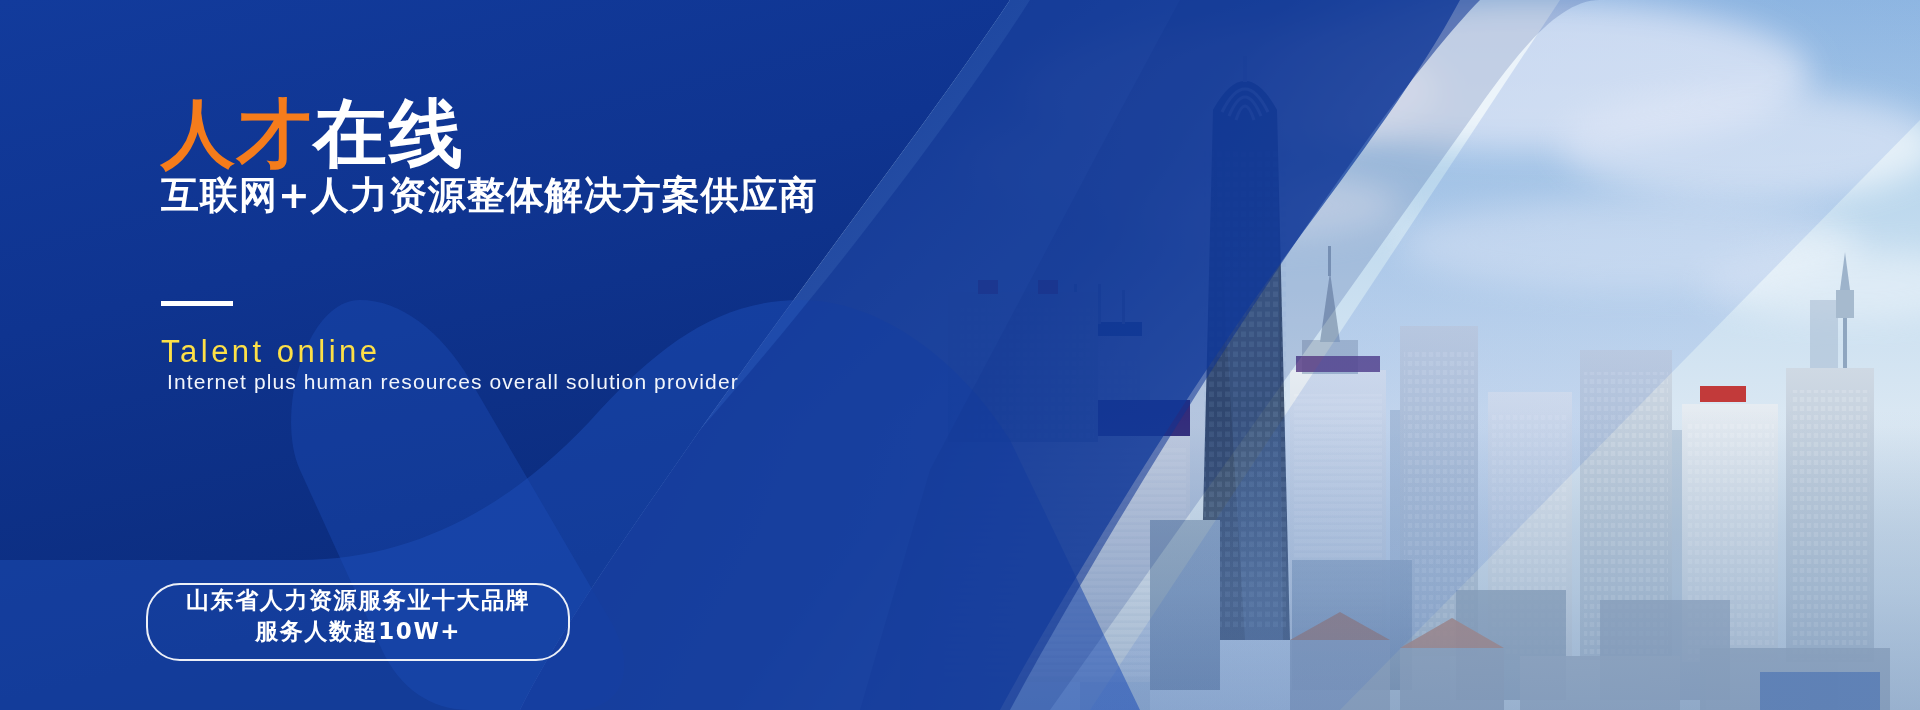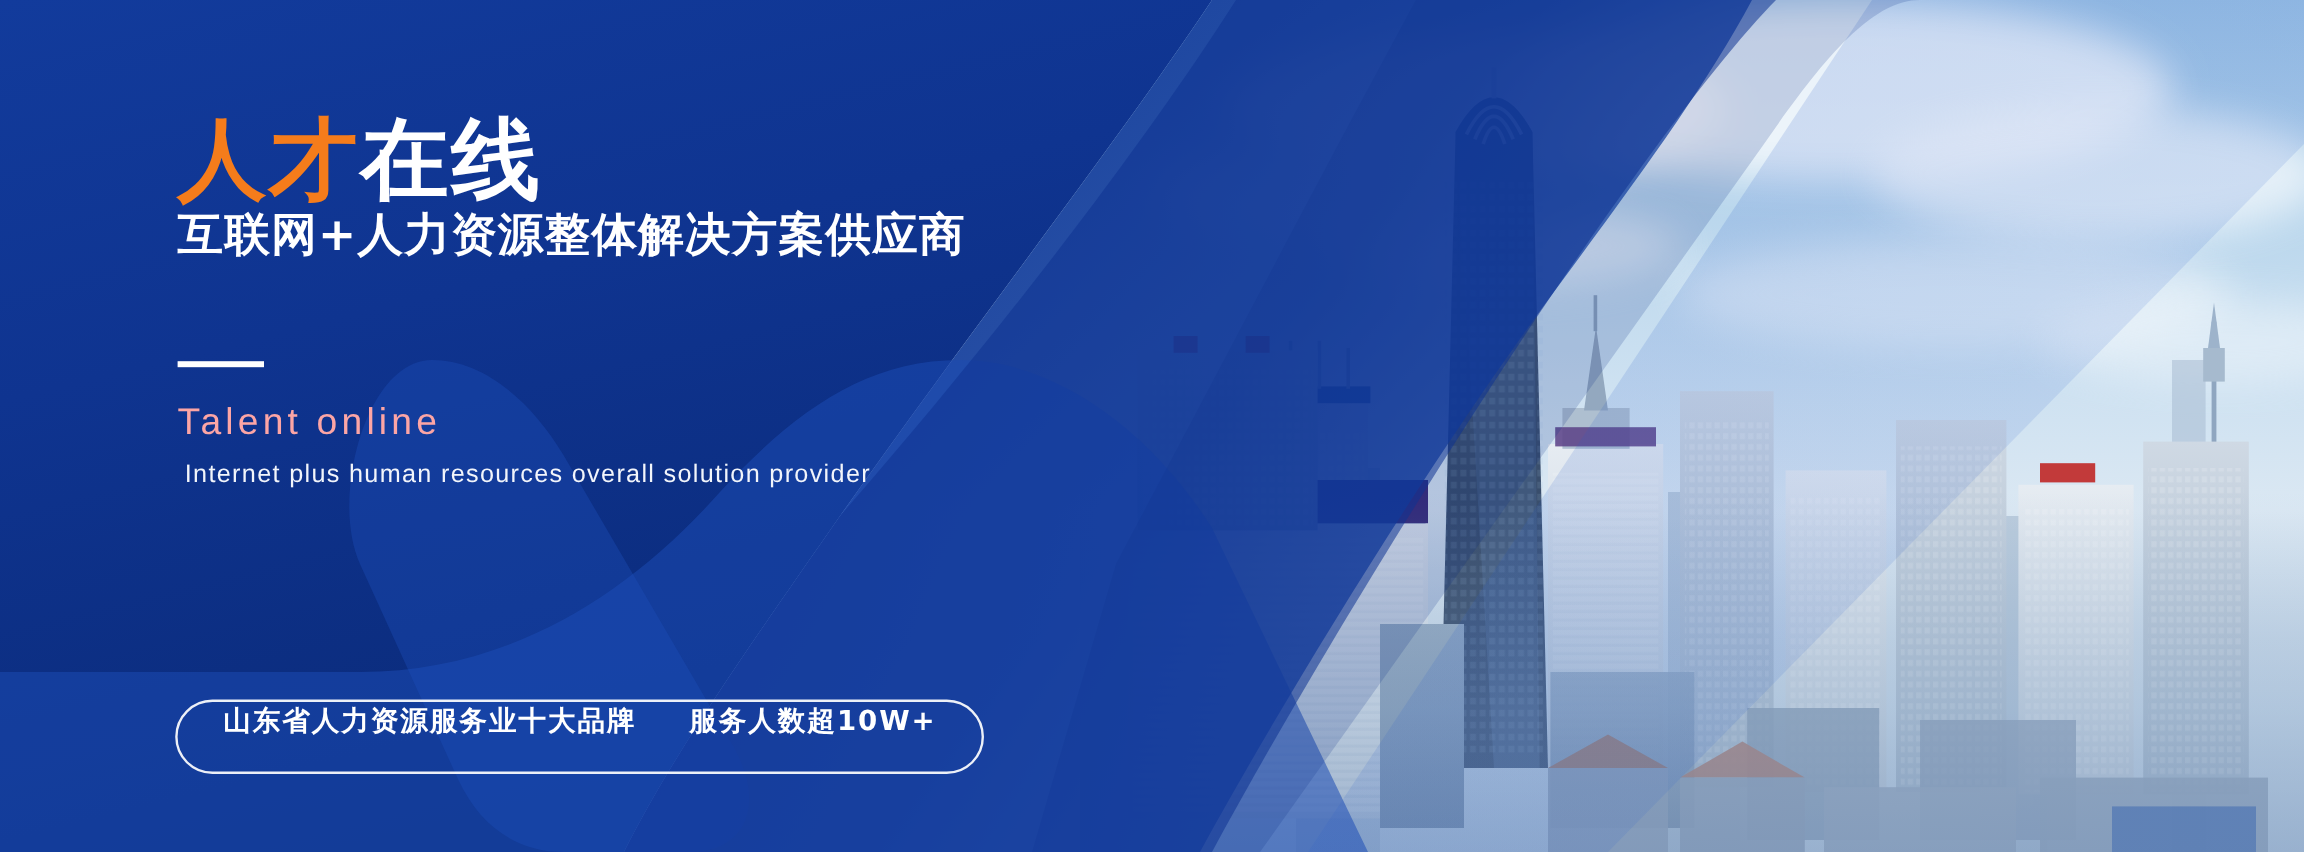--- a/index.html
+++ b/index.html
@@ -38,21 +38,21 @@
     position:absolute; left:900px; bottom:0; width:1020px; height:300px;
     background:linear-gradient(180deg,rgba(150,180,210,0) 0%,rgba(140,170,205,.35) 60%,rgba(120,150,190,.5) 100%);
     pointer-events:none;
   }
 
   
   .shapes{ position:absolute; left:0; top:0; width:1920px; height:710px; }
 
   
   .content{
-    position:absolute; left:0; top:0; width:1000px; height:620px;
+    position:absolute; left:13px; top:0; width:1000px; height:620px;
     padding:96px 0 0 148px;
   }
   .title{
     font-size:74px; font-weight:700; line-height:1;
     letter-spacing:2px; white-space:nowrap;
     font-family:"DejaVu Sans","Liberation Sans",sans-serif;
   }
   .title .hl{ color:#F57C1B; }
   .title .wt{ color:#ffffff; }
 
@@ -62,37 +62,38 @@
     font-family:"DejaVu Sans","Liberation Sans",sans-serif;
   }
 
   .rule{
     margin-top:80px;
     width:72px; height:5px; background:#ffffff;
   }
 
   .en-main{
     margin-top:28px;
-    font-size:31px; color:#fca5a5; font-weight:400;
+    font-size:31px; color:#fde047; font-weight:400;
     letter-spacing:3.5px; white-space:nowrap;
   }
   .en-sub{
-    margin-top:14px; margin-left:6px;
+    margin-left:6px;
     font-size:21px; color:#f2f5fb; font-weight:400;
     letter-spacing:1.1px; white-space:nowrap;
   }
 
   .pill{
     position:absolute; left:146px; top:583px;
-    height:62px;
+    height:78px;
     border:2px solid rgba(255,255,255,.92);
     border-radius:34px;
-    display:flex; align-items:flex-start;
+    display:flex; align-items:center;
     padding:0 38px;
     white-space:nowrap;
+    flex-direction:column;
   }
   .pill-text{
     font-size:23px; color:#ffffff; font-weight:700;
     letter-spacing:1.6px;
     font-family:"DejaVu Sans","Liberation Sans",sans-serif;
   }
   .pill-gap{ display:inline-block; width:22px; }
 </style>
 </head>
 <body>

